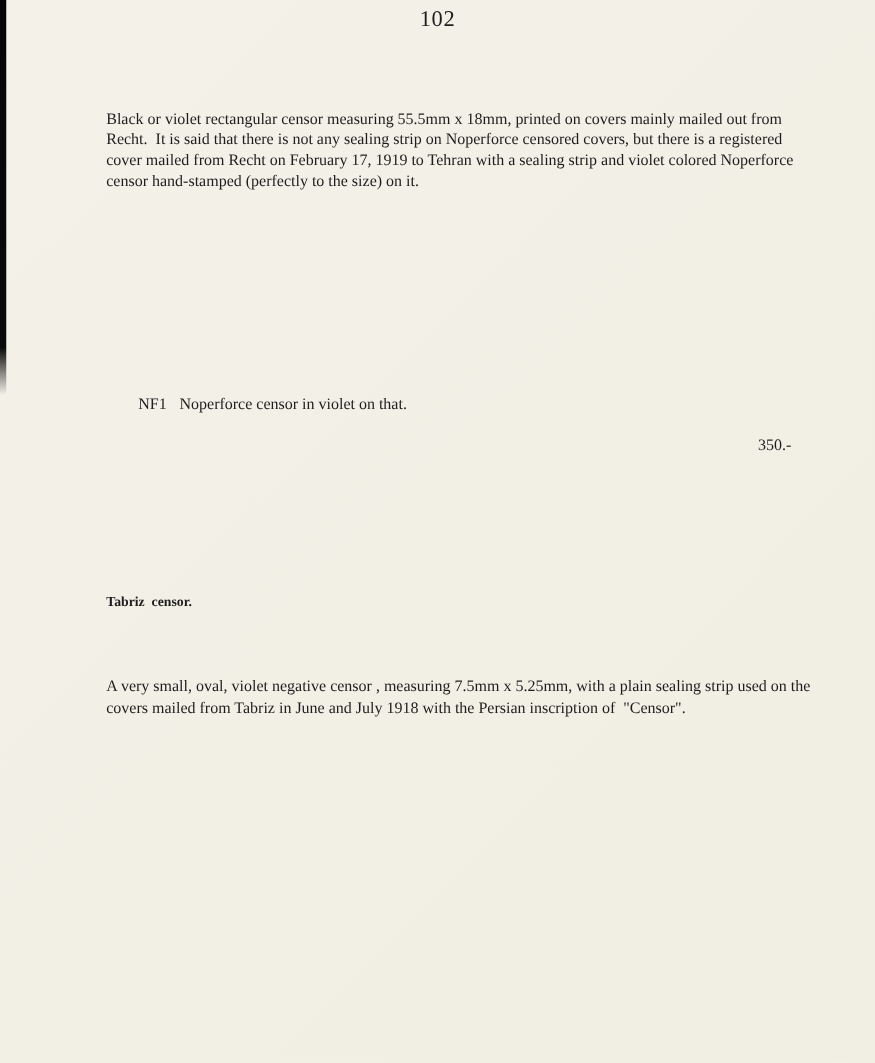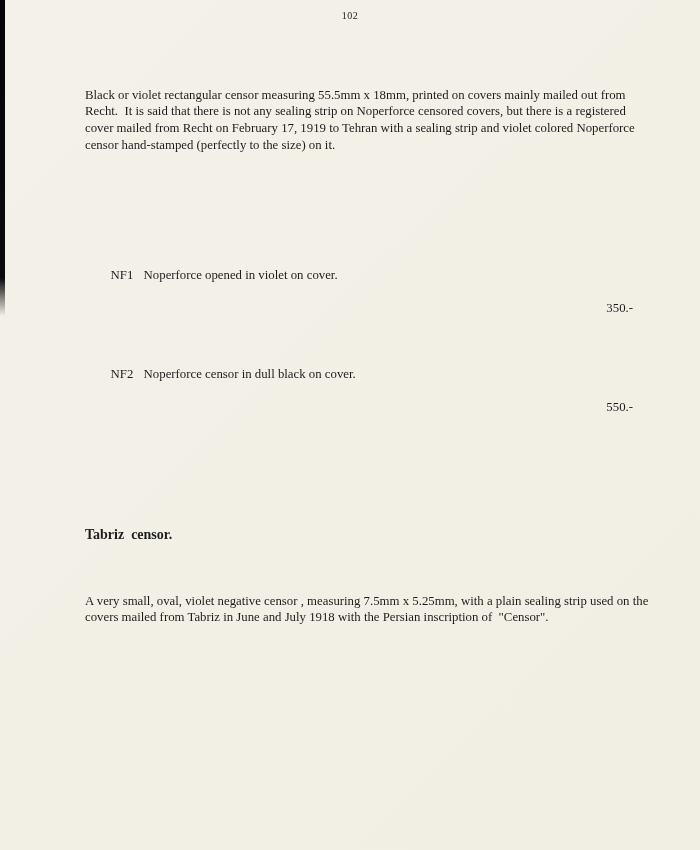--- a/index.html
+++ b/index.html
@@ -28,50 +28,51 @@
     width: 5px;
     height: 316px;
     background: linear-gradient(to bottom, #050505 0%, #0a0a0a 88%, rgba(10,10,10,0) 100%);
   }
   .page-number {
     position: absolute;
     top: 7px;
     left: 0;
     width: 700px;
     text-align: center;
-    font-size: 10px;
+    font-size: 18px;
     line-height: 17px;
     letter-spacing: 0.5px;
   }
   .content {
     position: absolute;
     left: 85px;
     top: 37px;
     width: 564px;
     font-size: 12.8px;
     line-height: 16.6px;
     white-space: pre-wrap;
   }
   p, h3 {
     margin: 0;
     padding: 0;
   }
   h3 {
-    font-size: 14px;
+    font-size: 11px;
     font-weight: bold;
     line-height: 17px;
     font-family: Liberation Serif, serif;
   }
   .catalog-row {
     position: relative;
     padding: 0;
   }
   .code {
     display: inline-block;
     min-width: 33px;
+    margin-top: 48px;
   }
   .price {
     position: absolute;
     right: 16px;
     bottom: 0;
     text-align: left;
   }
   .m14 { margin-top: 14px; }
   .m16 { }
   .m27 { margin-top: 27px; }
@@ -83,26 +84,22 @@
   <div class="edge-line"></div>
 
   <div class="page-number">102</div>
 
   <div class="content">
 
     <p><span>Black or violet rectangular censor measuring 55.5mm x 18mm, printed on covers mainly mailed out from Recht.  It is said that there is not any sealing strip on Noperforce censored covers, but there is a registered cover mailed from Recht on February 17, 1919 to Tehran with a sealing strip and violet colored Noperforce censor hand-stamped (perfectly to the size) on it.</span></p>
 
     <div class="catalog">
       <div class="catalog-row m14">
-        <span class="code">NF1</span><span class="desc"><span>Noperforce opened in violet on cover.</span></span>
+        <span class="code">NF1</span><span class="desc"><span>Noperforce censor in violet on that.</span></span>
         <span class="price"><span>350.-</span></span>
-      </div>
-      <div class="catalog-row">
-        <span class="code">NF2</span><span class="desc"><span>Noperforce censor in dull black on cover.</span></span>
-        <span class="price"><span>550.-</span></span>
       </div>
     </div>
 
     <h3 class="m27">Tabriz  censor.</h3>
 
     <p class="m16"><span>A very small, oval, violet negative censor , measuring 7.5mm x 5.25mm, with a plain sealing strip used on the covers mailed from Tabriz in June and July 1918 with the Persian inscription of  "Censor".</span></p>
 
     <div class="catalog">
       
     </div>

